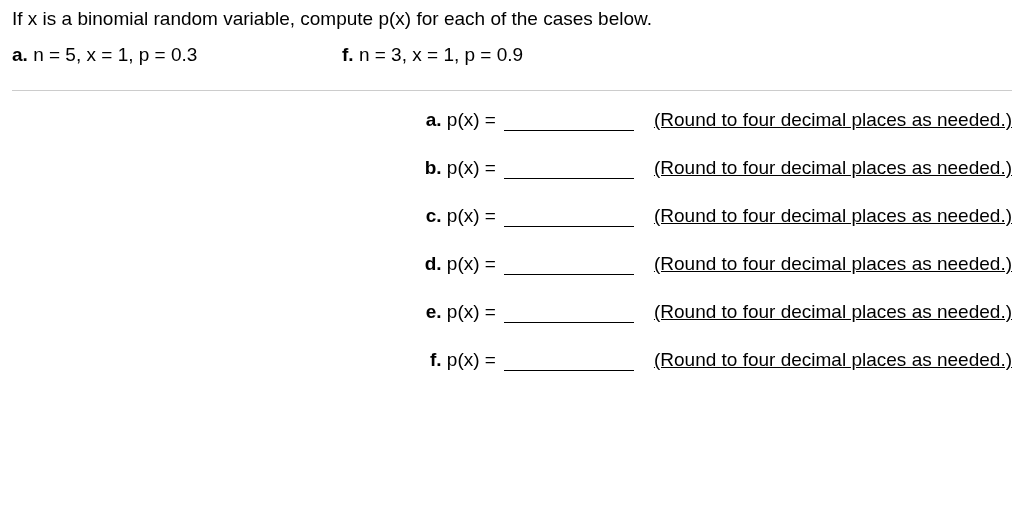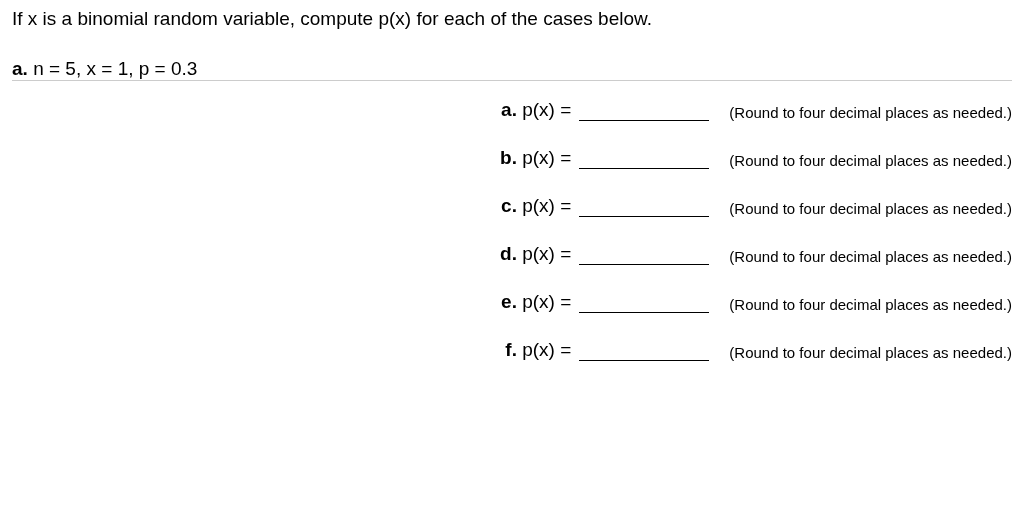--- a/index.html
+++ b/index.html
@@ -6,26 +6,26 @@
     font-family: Arial, Helvetica, sans-serif;
     font-size: 19px;
     color: #000;
     margin: 0;
     padding: 8px 12px;
     width: 1024px;
     box-sizing: border-box;
     background: #fff;
   }
   .intro {
-    margin-bottom: 28px;
+    margin-bottom: 14px;
   }
   .cases {
     display: grid;
     grid-template-columns: 330px 330px 330px;
-    margin-bottom: 0;
+    margin-bottom: 24px;
   }
   .case b {
     font-weight: bold;
   }
   hr.sep {
     border: none;
     border-top: 1px solid #ccc;
     margin: 0 0 18px 0;
   }
   .answers {
@@ -45,32 +45,37 @@
   }
   .blank {
     display: inline-block;
     width: 130px;
     border-bottom: 1.5px solid #000;
     height: 20px;
     margin-left: 2px;
     margin-right: 14px;
   }
   .hint {
-    font-size: 15px;
+    font-size: 19px;
+    text-decoration: underline;
   }
 </style>
 </head>
 <body>
 
 <div class="intro">If x is a binomial random variable, compute p(x) for each of the cases below.</div>
 
 <div class="cases">
   <div class="case">
     <b>a.</b>
     <span>n = 5, x = 1, p = 0.3</span>
+  </div>
+  <div class="case">
+    <b>f.</b>
+    <span>n = 3, x = 1, p = 0.9</span>
   </div>
 </div>
 
 <hr class="sep">
 
 <div class="answers">
 
   <div class="answer-row">
     <span class="label">
       <b>a.</b>

